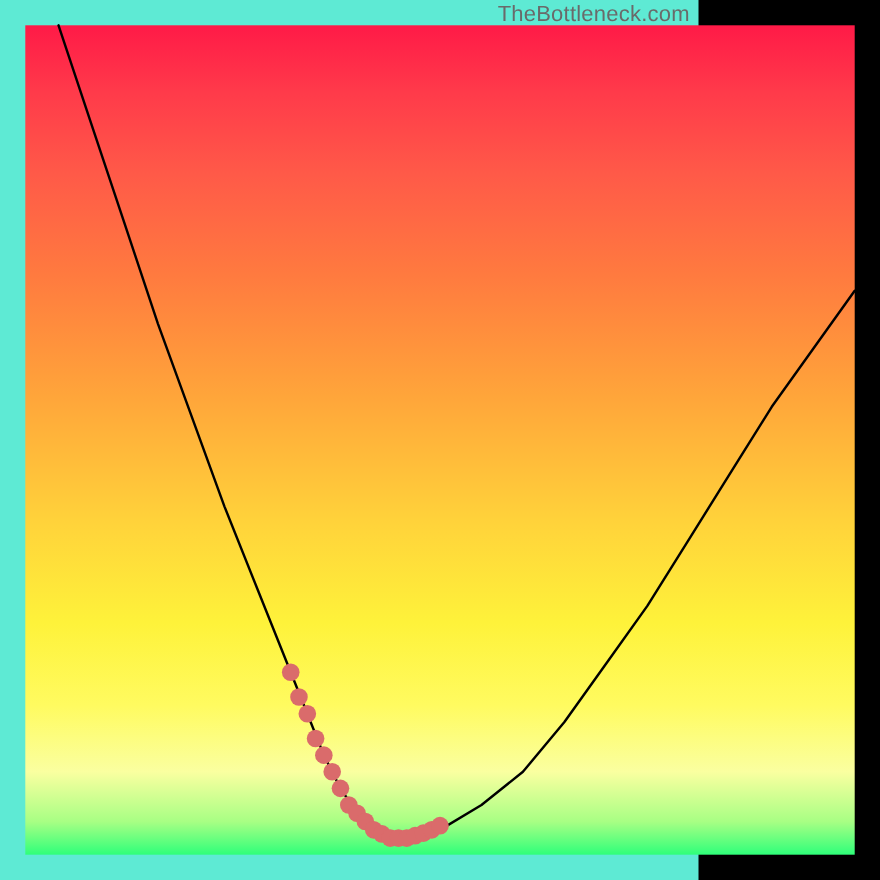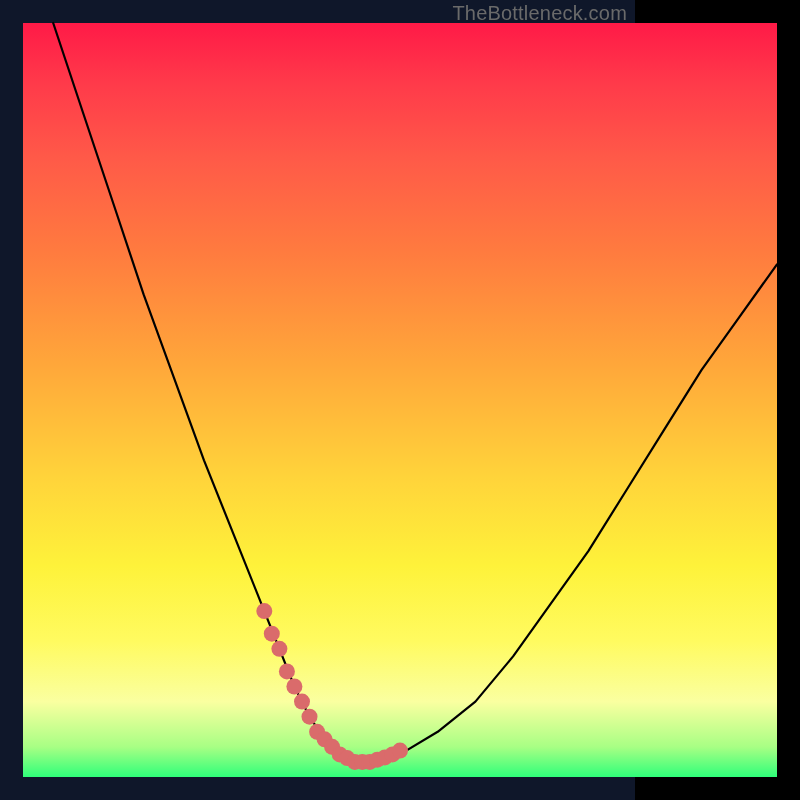--- a/index.html
+++ b/index.html
@@ -8,21 +8,21 @@
     width: 800px;
     height: 800px;
     background: #000;
     font-family: Arial, Helvetica, sans-serif;
     overflow: hidden;
   }
   .frame {
     position: absolute;
     left: 0; top: 0;
     width: 635px; height: 800px;
-    background: #0f172a;
+    background: #5eead4;
   }
   .plot-area {
     position: absolute;
     left: 23px;
     top: 23px;
     width: 754px;
     height: 754px;
     
     background: linear-gradient(to bottom,
       #ff1a47 0%,

